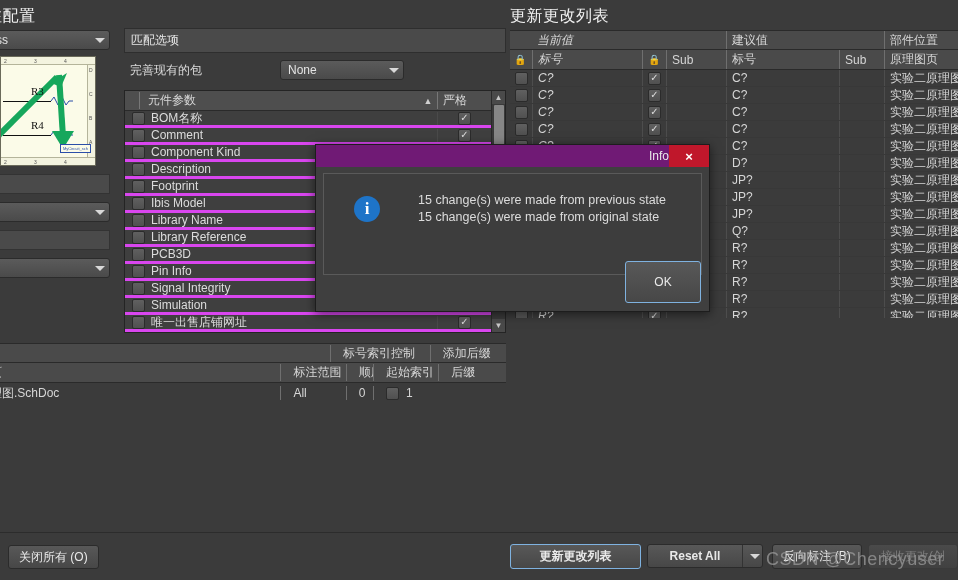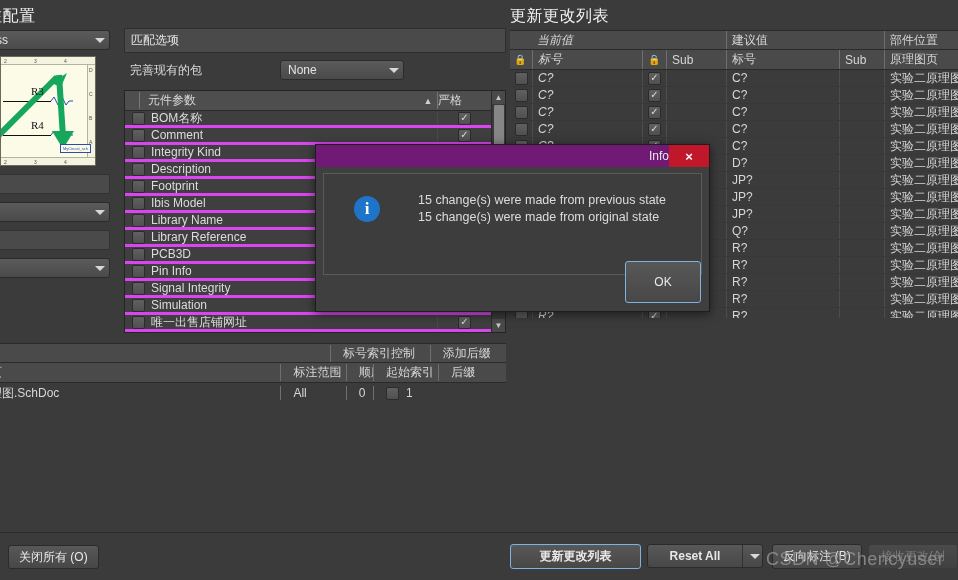--- a/index.html
+++ b/index.html
@@ -71,21 +71,21 @@
 
   
   #mid{position:absolute;left:124px;top:28px;width:382px;height:305px;}
   #paramList{
     position:absolute;left:0;top:62px;width:382px;height:243px;
     border:1px solid #242424;background:#3f3f3f;overflow:hidden;
   }
   .plhead{display:flex;height:20px;background:#4e4e4e;border-bottom:1px solid #2a2a2a;align-items:center;}
   .plhead .c1{flex:1;padding-left:8px;border-left:1px solid #777;margin-left:14px;position:relative;}
   .plhead .sortA{width:18px;text-align:center;font-size:9px;color:#cfcfcf;}
-  .plhead .c2{width:54px;border-left:1px solid #777;}
+  .plhead .c2{width:54px;padding-left:5px;border-left:1px solid #777;}
   .plrow{display:flex;height:17px;align-items:center;border-bottom:3px solid #d946ef;}
   .plrow .cb{width:26px;display:flex;justify-content:center;}
   .plrow .nm{flex:1;font-size:12px;color:#dcdcdc;}
   .plrow .st{width:54px;display:flex;justify-content:center;border-left:1px solid #4a4a4a;}
   #plScroll{position:absolute;right:0;top:0;width:14px;bottom:0;background:#3a3a3a;border-left:1px solid #2a2a2a;}
   .sbarrow{height:13px;display:flex;align-items:center;justify-content:center;font-size:8px;color:#c8c8c8;background:#4a4a4a;}
   #plThumb{position:absolute;top:14px;left:2px;width:10px;height:44px;background:#868686;border-radius:1px;}
 
   
   #lowTable{position:absolute;left:-46px;top:343px;width:552px;height:60px;}
@@ -248,21 +248,21 @@
             <div class="nm">Comment</div>
             <div class="st">
               <span class="chk">✓</span>
             </div>
             <div style="width:14px;"></div>
           </div>
           <div class="plrow">
             <div class="cb">
               <span class="chk"></span>
             </div>
-            <div class="nm">Integrity Kind</div>
+            <div class="nm">Component Kind</div>
             <div class="st">
               <span class="chk">✓</span>
             </div>
             <div style="width:14px;"></div>
           </div>
           <div class="plrow">
             <div class="cb">
               <span class="chk"></span>
             </div>
             <div class="nm">Description</div>

